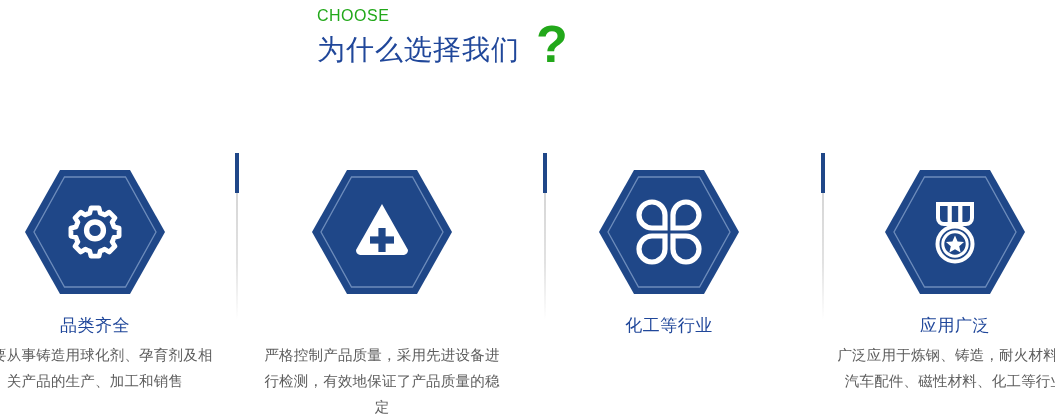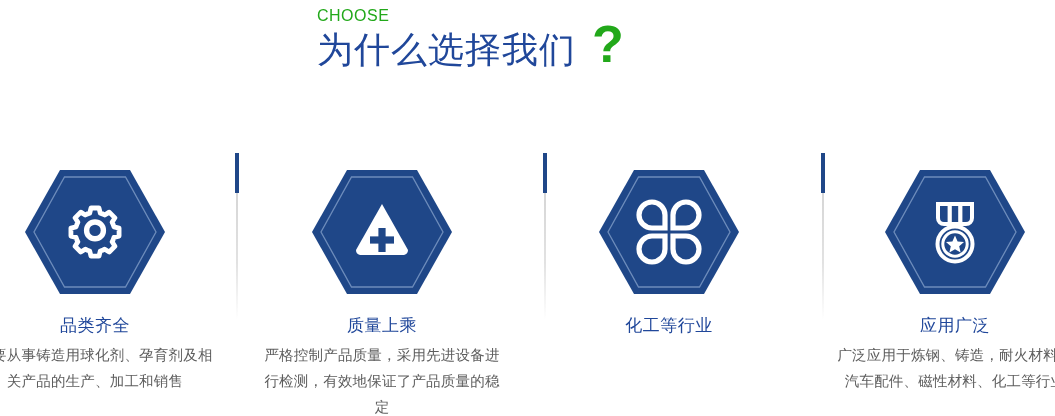--- a/index.html
+++ b/index.html
@@ -47,21 +47,21 @@
   }
   .hdr-choose {
     display: block;
     font-size: 16px;
     line-height: 24px;
     color: #22a81a;
     letter-spacing: 0.5px;
   }
   .hdr-cn {
     display: block;
-    font-size: 36px;
+    font-size: 28px;
     line-height: 36px;
     color: #20479a;
     letter-spacing: 1px;
     margin-top: 4px;
   }
   .hdr-qmark {
     font-size: 52px;
     line-height: 56px;
     font-weight: 700;
     color: #22a81a;
@@ -206,21 +206,20 @@
           <mask id="plusmask2">
             <rect x="0" y="0" width="140" height="124" fill="#000"></rect>
             <path d="M70,34 L96,80 A5,5 0 0 1 92,85 L48,85 A5,5 0 0 1 44,80 Z" fill="#fff"></path>
             <rect x="66.4" y="58" width="7.2" height="24" fill="#000"></rect>
             <rect x="58" y="66.4" width="24" height="7.2" fill="#000"></rect>
           </mask>
         </defs>
         <rect x="0" y="0" width="140" height="124" fill="#ffffff" mask="url(#plusmask2)"></rect>
       </svg>
     </div>
-    <div class="col-title">质量上乘</div>
     <div class="col-desc">严格控制产品质量，采用先进设备进行检测，有效地保证了产品质量的稳定</div>
   </div>
 
   <div class="col col-2">
     <div class="hex-wrap">
       <svg width="140" height="124" viewBox="0 0 140 124">
         <polygon points="35,0 105,0 140,62 105,124 35,124 0,62" fill="#1f4788"></polygon>
         <polygon points="39.5,7 100.5,7 131,62 100.5,117 39.5,117 9,62" fill="none" stroke="#6d8cbb" stroke-width="1.3"></polygon>
         <g fill="none" stroke="#ffffff" stroke-width="5.2" stroke-linecap="round">
 

